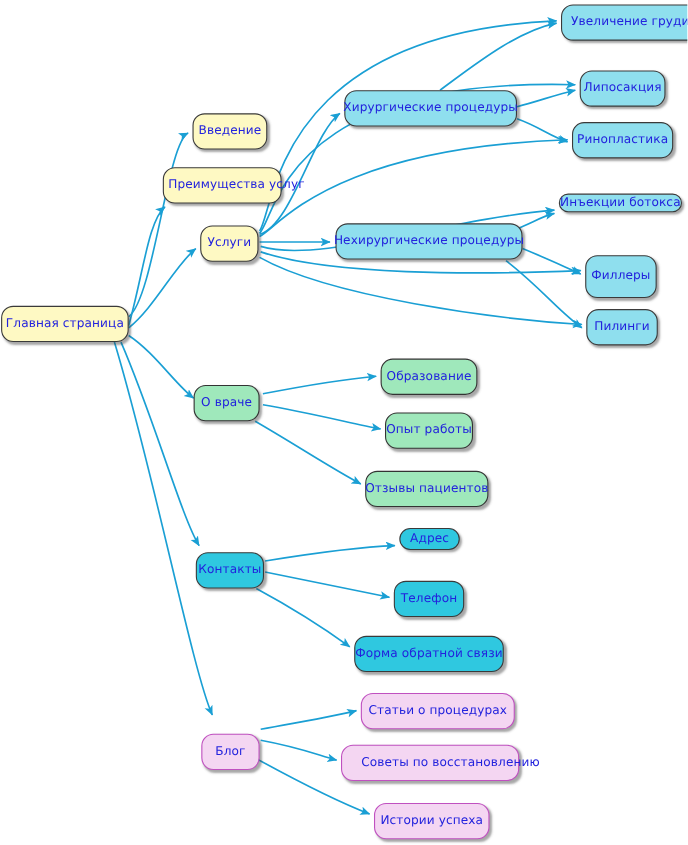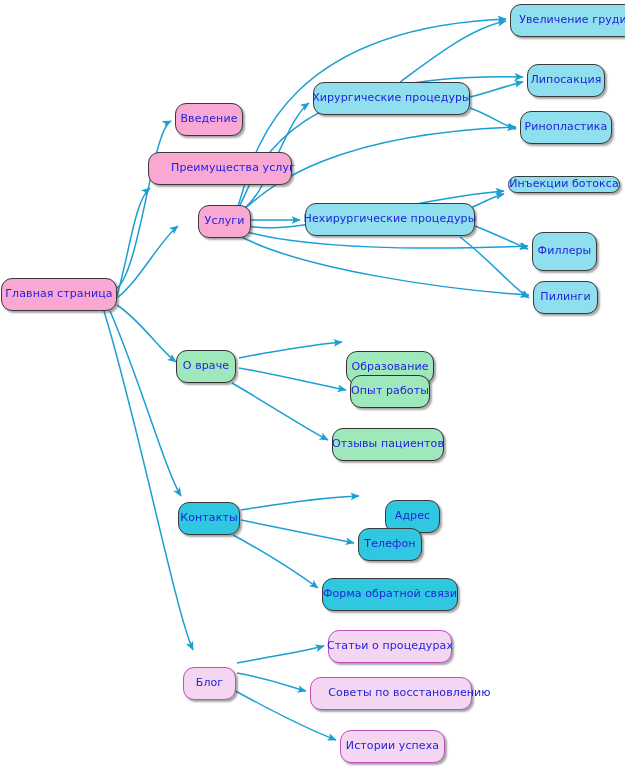--- a/index.html
+++ b/index.html
@@ -33,21 +33,21 @@
     border-radius: 11px;
     border: 1.3px solid #3a3a3a;
     color: #2222dd;
     font-size: 11px;
     line-height: 1.1;
     letter-spacing: 0.1px;
     white-space: nowrap;
     box-shadow: 2px 2px 2px rgba(60,60,60,0.45);
     cursor: default;
   }
-  .fill-cyan   { background: #f9a8d4; }
+  .fill-cyan   { background: #fef9c3; }
   .fill-cyan2  { background: #8fdfee; }
   .fill-green  { background: #9fe8bb; border-color: #333333; }
   .fill-pink   { background: #f4d6f2; border-color: #c050c0; }
   .fill-deep   { background: #2fc8e0; }
 </style>
 </head>
 <body>
 
 <div id="mindmap-canvas">
 
@@ -90,24 +90,24 @@
       </g>
   </svg>
 
   <div id="nodes-layer">
       <div class="node fill-cyan" style="left: 1px; top: 278px; width: 116px; height: 33px;">
         <span>Главная страница</span>
       </div>
       <div class="node fill-cyan" style="left: 175px; top: 103px; width: 68px; height: 33px;">
         <span>Введение</span>
       </div>
-      <div class="node fill-cyan" style="left: 148px; top: 152px; width: 144px; height: 33px; padding-left: 26px;">
+      <div class="node fill-cyan" style="left: 148px; top: 152px; width: 108px; height: 33px; padding-left: 26px;">
         <span>Преимущества услуг</span>
       </div>
-      <div class="node fill-cyan" style="left: 182px; top: 205px; width: 53px; height: 33px; margin-left: 16px;">
+      <div class="node fill-cyan" style="left: 182px; top: 205px; width: 53px; height: 33px;">
         <span>Услуги</span>
       </div>
       <div class="node fill-cyan2" style="left: 313px; top: 82px; width: 157px; height: 33px;">
         <span>Хирургические процедуры</span>
       </div>
       <div class="node fill-cyan2" style="left: 305px; top: 203px; width: 170px; height: 33px;">
         <span>Нехирургические процедуры</span>
       </div>
       <div class="node fill-cyan2" style="left: 510px; top: 4px; width: 126px; height: 33px;">
         <span>Увеличение груди</span>
@@ -123,45 +123,45 @@
       </div>
       <div class="node fill-cyan2" style="left: 532px; top: 232px; width: 65px; height: 39px;">
         <span>Филлеры</span>
       </div>
       <div class="node fill-cyan2" style="left: 533px; top: 281px; width: 65px; height: 33px;">
         <span>Пилинги</span>
       </div>
       <div class="node fill-green" style="left: 176px; top: 350px; width: 60px; height: 33px;">
         <span>О враче</span>
       </div>
-      <div class="node fill-green" style="left: 346px; top: 326px; width: 88px; height: 33px; margin-top: 25px;">
+      <div class="node fill-green" style="left: 346px; top: 326px; width: 88px; height: 33px;">
         <span>Образование</span>
       </div>
       <div class="node fill-green" style="left: 350px; top: 375px; width: 80px; height: 33px;">
         <span>Опыт работы</span>
       </div>
       <div class="node fill-green" style="left: 332px; top: 428px; width: 112px; height: 33px;">
         <span>Отзывы пациентов</span>
       </div>
       <div class="node fill-deep" style="left: 178px; top: 502px; width: 62px; height: 33px;">
         <span>Контакты</span>
       </div>
-      <div class="node fill-deep" style="left: 363px; top: 500px; width: 55px; height: 33px; margin-left: 22px;">
+      <div class="node fill-deep" style="left: 363px; top: 480px; width: 55px; height: 20px;">
         <span>Адрес</span>
       </div>
       <div class="node fill-deep" style="left: 358px; top: 528px; width: 64px; height: 33px;">
         <span>Телефон</span>
       </div>
       <div class="node fill-deep" style="left: 322px; top: 578px; width: 136px; height: 33px;">
         <span>Форма обратной связи</span>
       </div>
       <div class="node fill-pink" style="left: 183px; top: 655px; width: 53px; height: 33px; margin-top: 12px;">
         <span>Блог</span>
       </div>
-      <div class="node fill-pink" style="left: 328px; top: 630px; width: 124px; height: 33px;">
+      <div class="node fill-pink" style="left: 328px; top: 630px; width: 140px; height: 33px;">
         <span>Статьи о процедурах</span>
       </div>
       <div class="node fill-pink" style="left: 310px; top: 677px; width: 162px; height: 33px; padding-left: 37px;">
         <span>Советы по восстановлению</span>
       </div>
       <div class="node fill-pink" style="left: 340px; top: 730px; width: 105px; height: 33px;">
         <span>Истории успеха</span>
       </div>
     </div>
 

